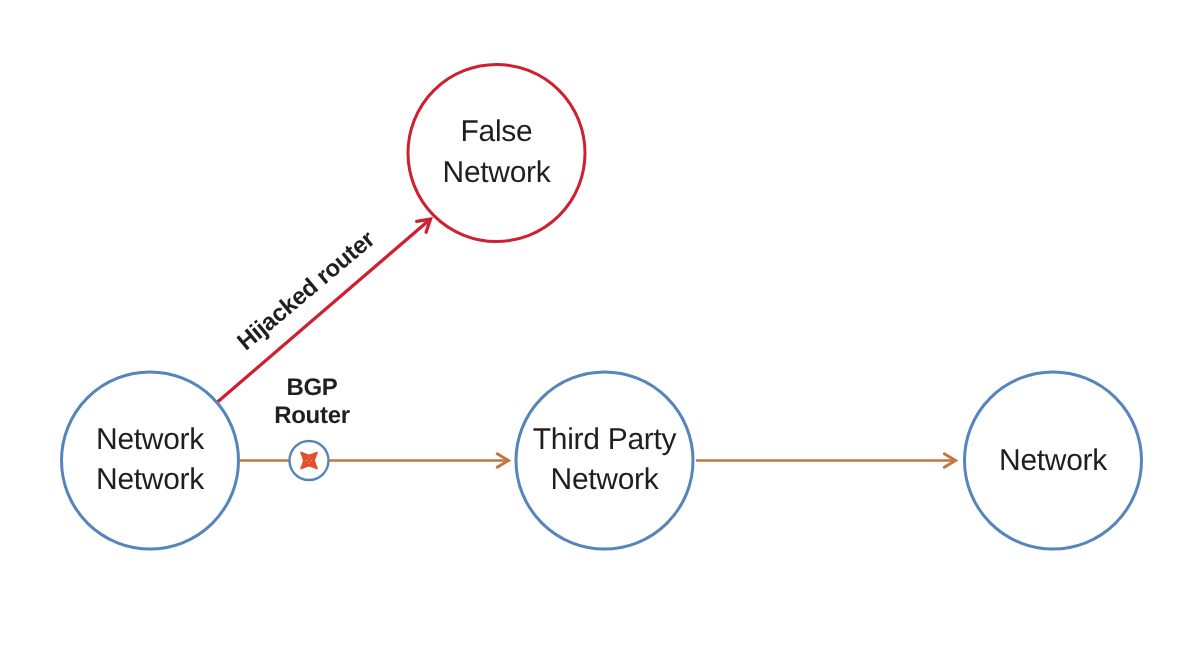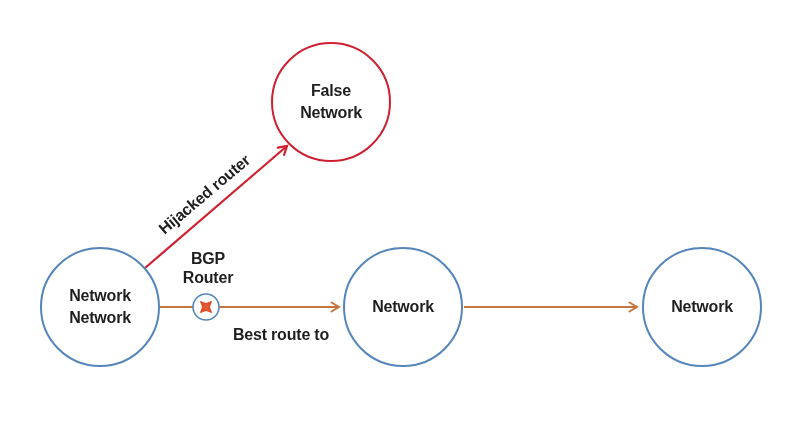--- a/index.html
+++ b/index.html
@@ -31,21 +31,21 @@
     position:absolute;
     width:120px;height:120px;
     border-radius:50%;
     border:2px solid var(--node-stroke);
     background:#ffffff;
     display:flex;align-items:center;justify-content:center;
     text-align:center;
   }
   .node.false-node{border-color:var(--hijack-red);}
   .nlabel{
-    font-size:16px;font-weight:700;line-height:1.35;
+    font-size:20px;font-weight:400;line-height:1.35;
     letter-spacing:-0.2px;color:var(--text);
   }
   .nlabel span{display:block;}
   .flabel{
     position:absolute;
     transform:translate(-50%,-50%);
     text-align:center;white-space:nowrap;
     font-size:16px;font-weight:600;line-height:1.18;
     letter-spacing:-0.2px;color:var(--text);
   }
@@ -94,34 +94,34 @@
 
   <div class="node false-node" style="left:271px;top:42px">
     <div class="nlabel">
       <span>False</span>
       <span>Network</span>
     </div>
   </div>
 
   <div class="node" style="left:343px;top:247px">
     <div class="nlabel">
+      <span>Third Party</span>
       <span>Network</span>
     </div>
   </div>
 
   <div class="node" style="left:642px;top:247px">
     <div class="nlabel">
       <span>Network</span>
     </div>
   </div>
 
   <div class="flabel rot" style="left:205px;top:195px">Hijacked router</div>
 
   <div class="flabel" style="left:208px;top:269px">
     <span>BGP</span>
     <span>Router</span>
   </div>
 
   <div class="flabel" style="left:281px;top:335px">
-    <span>Best route to</span>
   </div>
 
 </div>
 
 </body></html>

